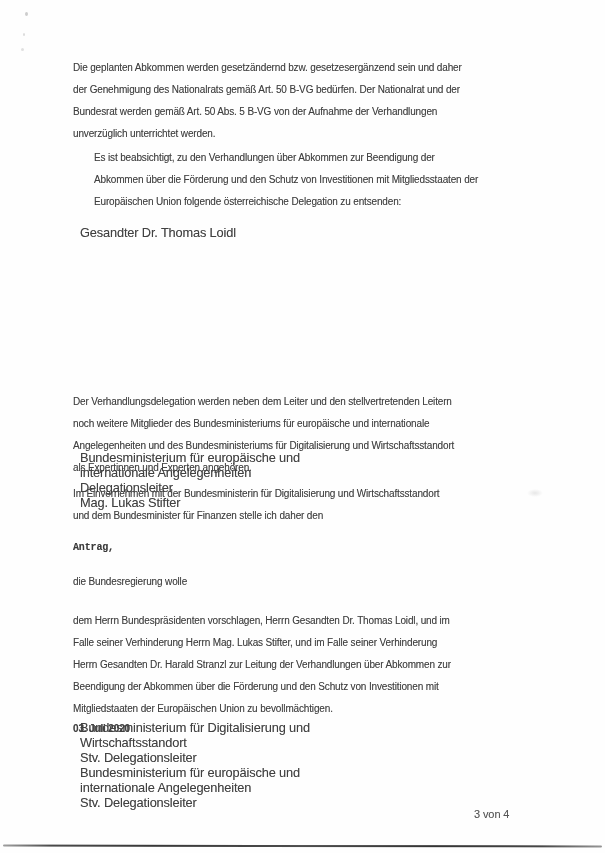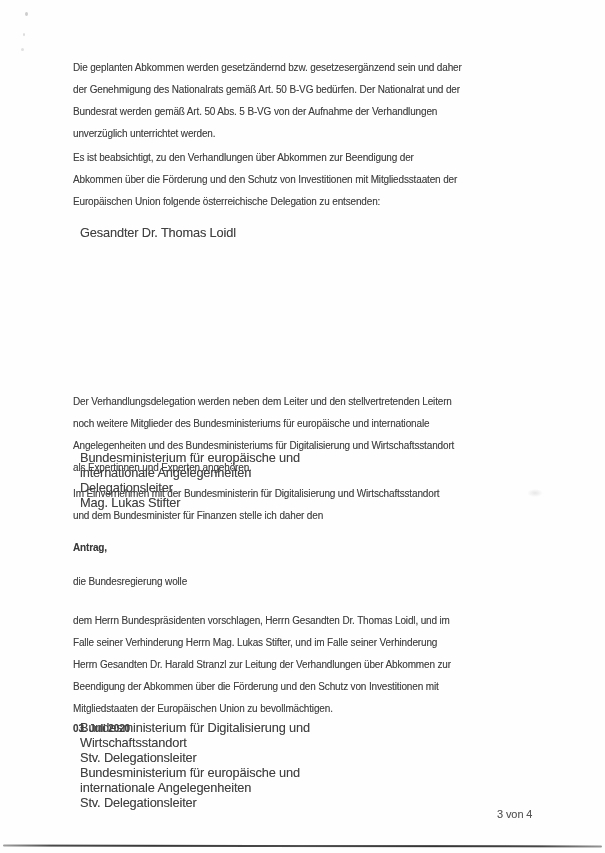--- a/index.html
+++ b/index.html
@@ -19,41 +19,41 @@
   .para {
     position: absolute;
     left: 73px;
     font-size: 10px;
     line-height: 22px;
     letter-spacing: -0.15px;
     white-space: pre;
     color: #414141;
     text-shadow: 0 0 0.5px rgba(90,90,90,0.45);
   }
-  .bold { font-weight: 700; color: #3a3a3a; }
+  .bold { font-weight: 700; color: #3a3a3a; font-family: Liberation Mono, monospace; }
   .delegation {
     position: absolute;
     left: 80px;
     top: 225px;
     font-size: 12.8px;
     line-height: 15px;
     letter-spacing: -0.15px;
     color: #414141;
     text-shadow: 0 0 0.5px rgba(90,90,90,0.45);
   }
   .delegation-row { display: flex; flex-direction: column; }
   .delegate-name {
     width: 225px;
     flex: 0 0 225px;
     white-space: pre;
   }
   .delegate-affiliation { white-space: pre; }
   .footer-pagenum {
     position: absolute;
-    left: 497px;
+    left: 474px;
     top: 808px;
     font-size: 11px;
     letter-spacing: -0.1px;
     color: #555555;
     text-shadow: 0 0 0.5px rgba(110,110,110,0.4);
   }
   .scan-edge {
     position: absolute;
     left: 3px;
     right: 3px;
@@ -88,21 +88,21 @@
   <div class="speck speck-1"></div>
   <div class="speck speck-2"></div>
   <div class="speck speck-3"></div>
   <div class="smudge"></div>
 
   <div class="para" style="top:57px;">Die geplanten Abkommen werden gesetzändernd bzw. gesetzesergänzend sein und daher
 der Genehmigung des Nationalrats gemäß Art. 50 B-VG bedürfen. Der Nationalrat und der
 Bundesrat werden gemäß Art. 50 Abs. 5 B-VG von der Aufnahme der Verhandlungen
 unverzüglich unterrichtet werden.</div>
 
-  <div class="para" style="top:147px;">Es ist beabsichtigt, zu den Verhandlungen über Abkommen zur Beendigung der
+  <div class="para" style="top:147px;margin-left:21px;">Es ist beabsichtigt, zu den Verhandlungen über Abkommen zur Beendigung der
 Abkommen über die Förderung und den Schutz von Investitionen mit Mitgliedsstaaten der
 Europäischen Union folgende österreichische Delegation zu entsenden:</div>
 
   <div class="delegation">
     <div class="delegation-row">
       <div class="delegate-name">Gesandter Dr. Thomas Loidl</div>
       <div class="delegate-affiliation">Bundesministerium für europäische und
 internationale Angelegenheiten
 Delegationsleiter</div>
     </div>

